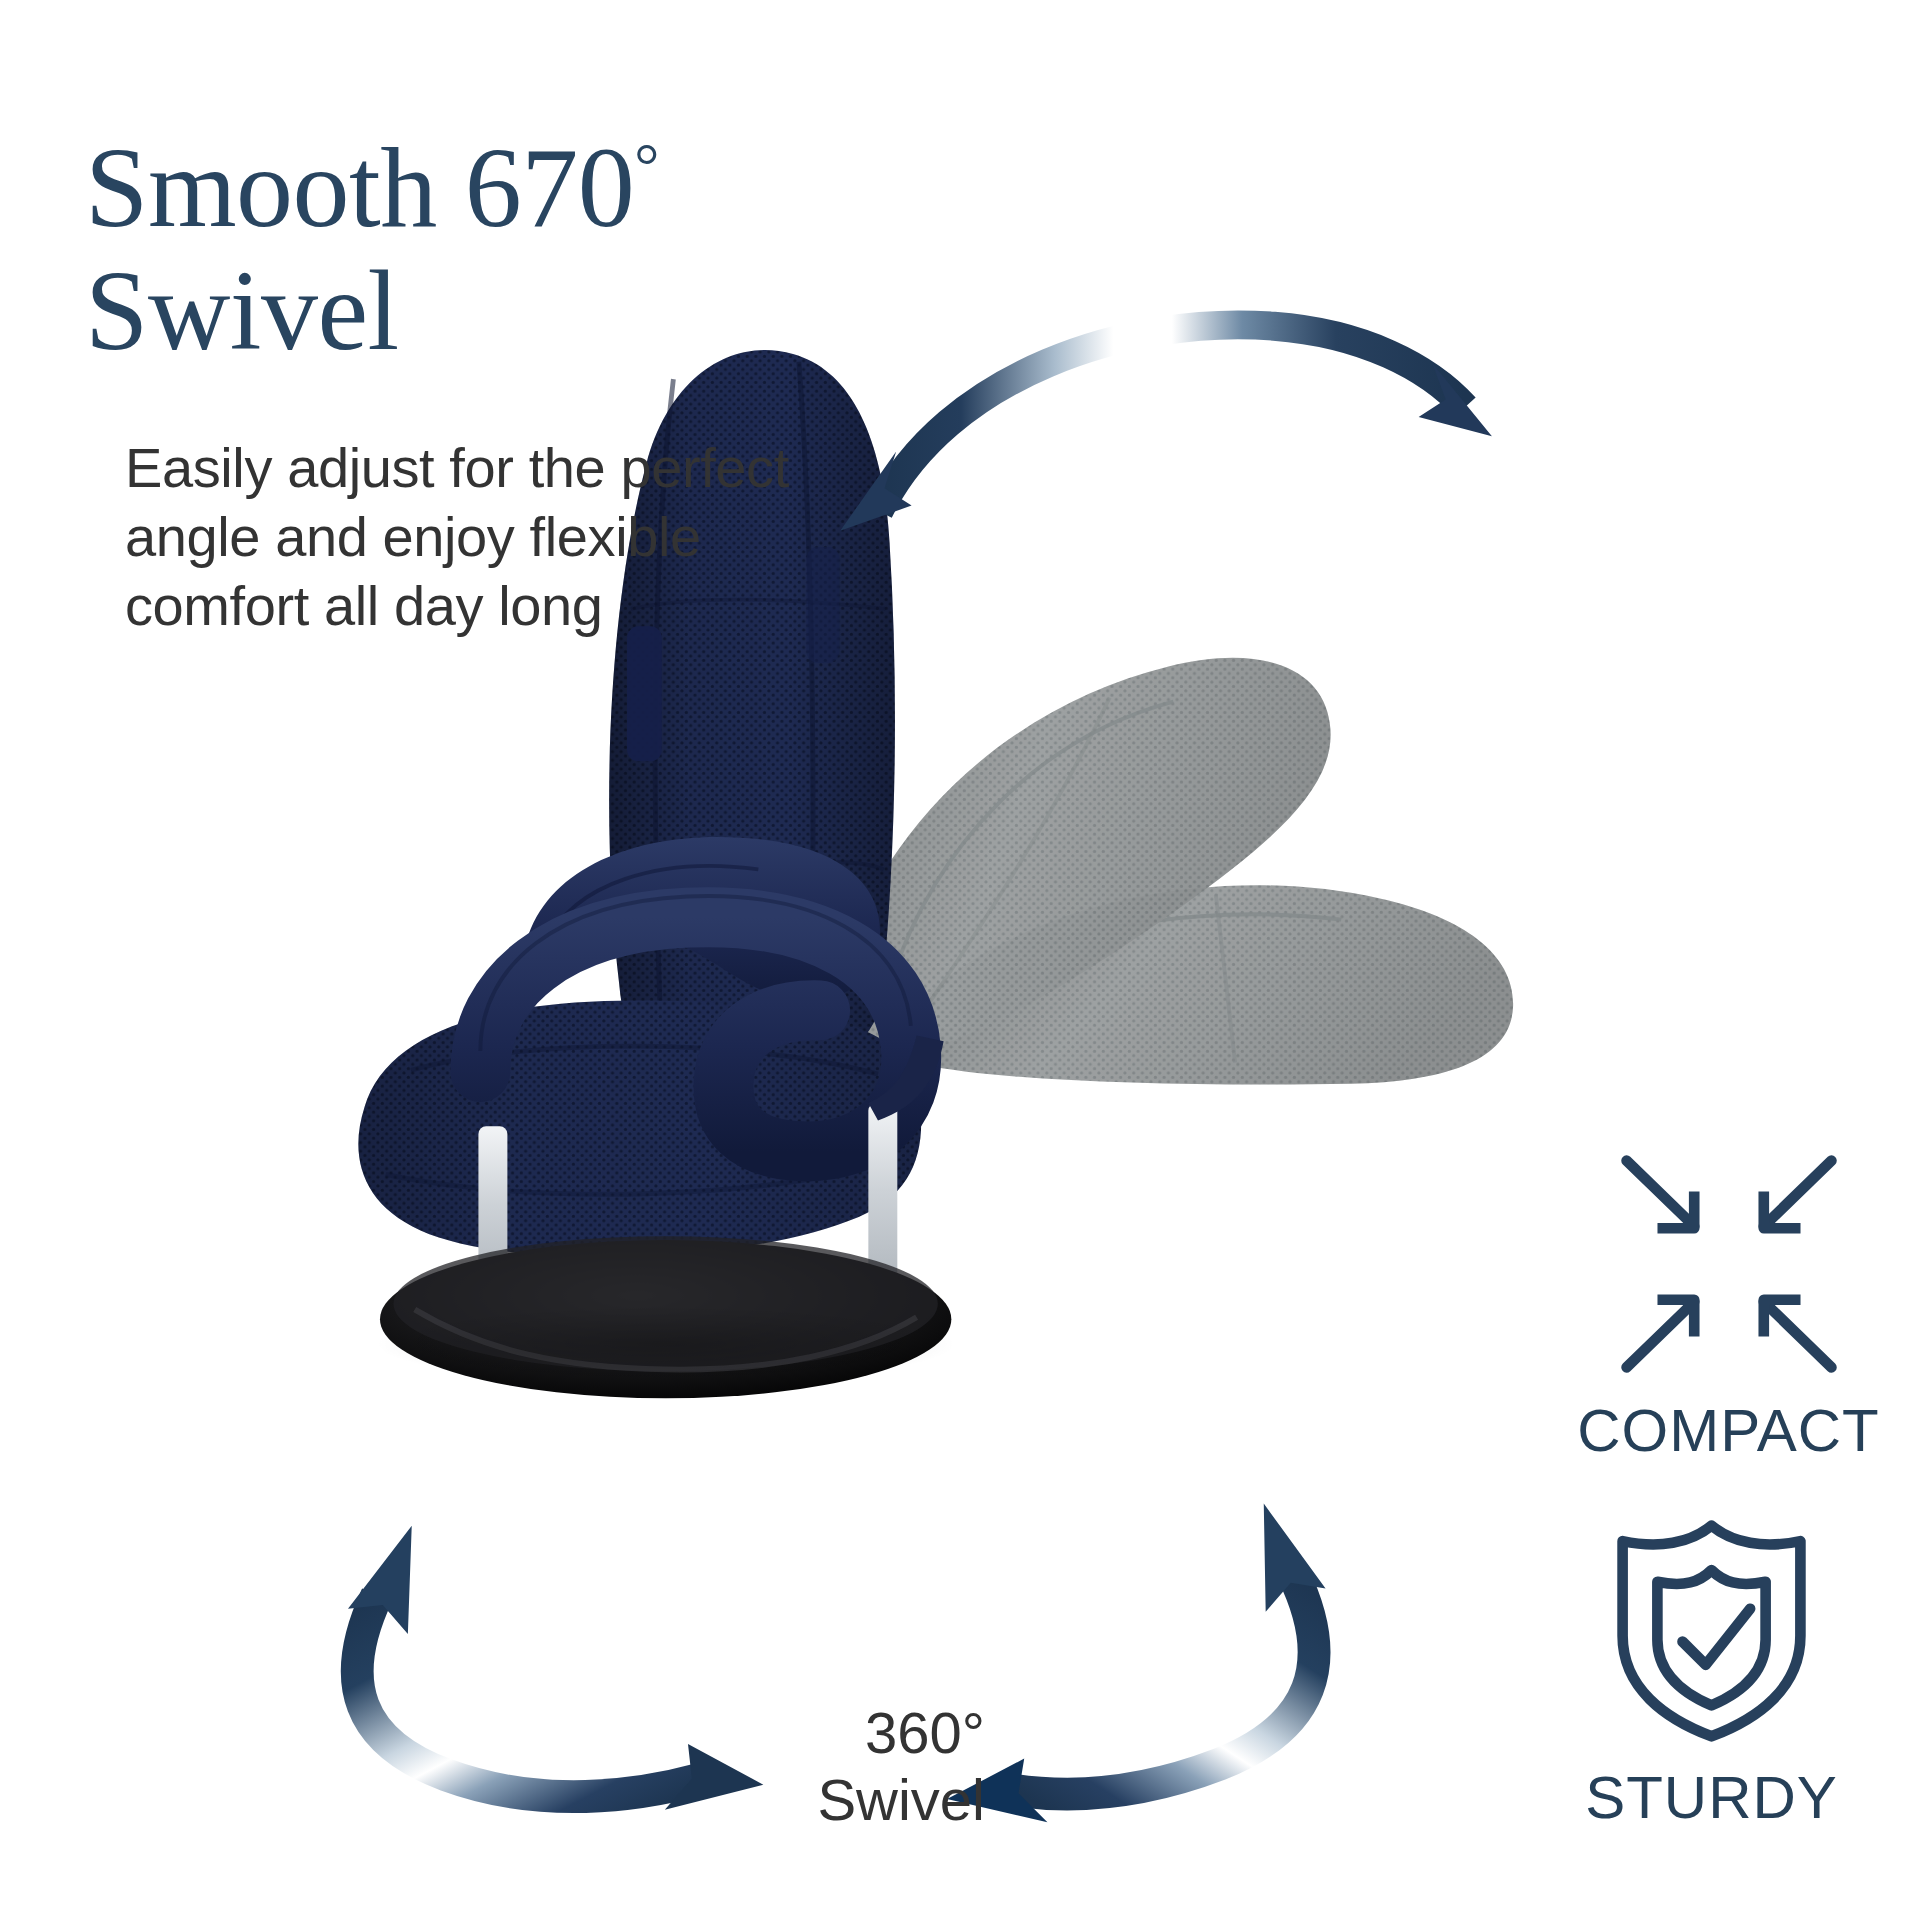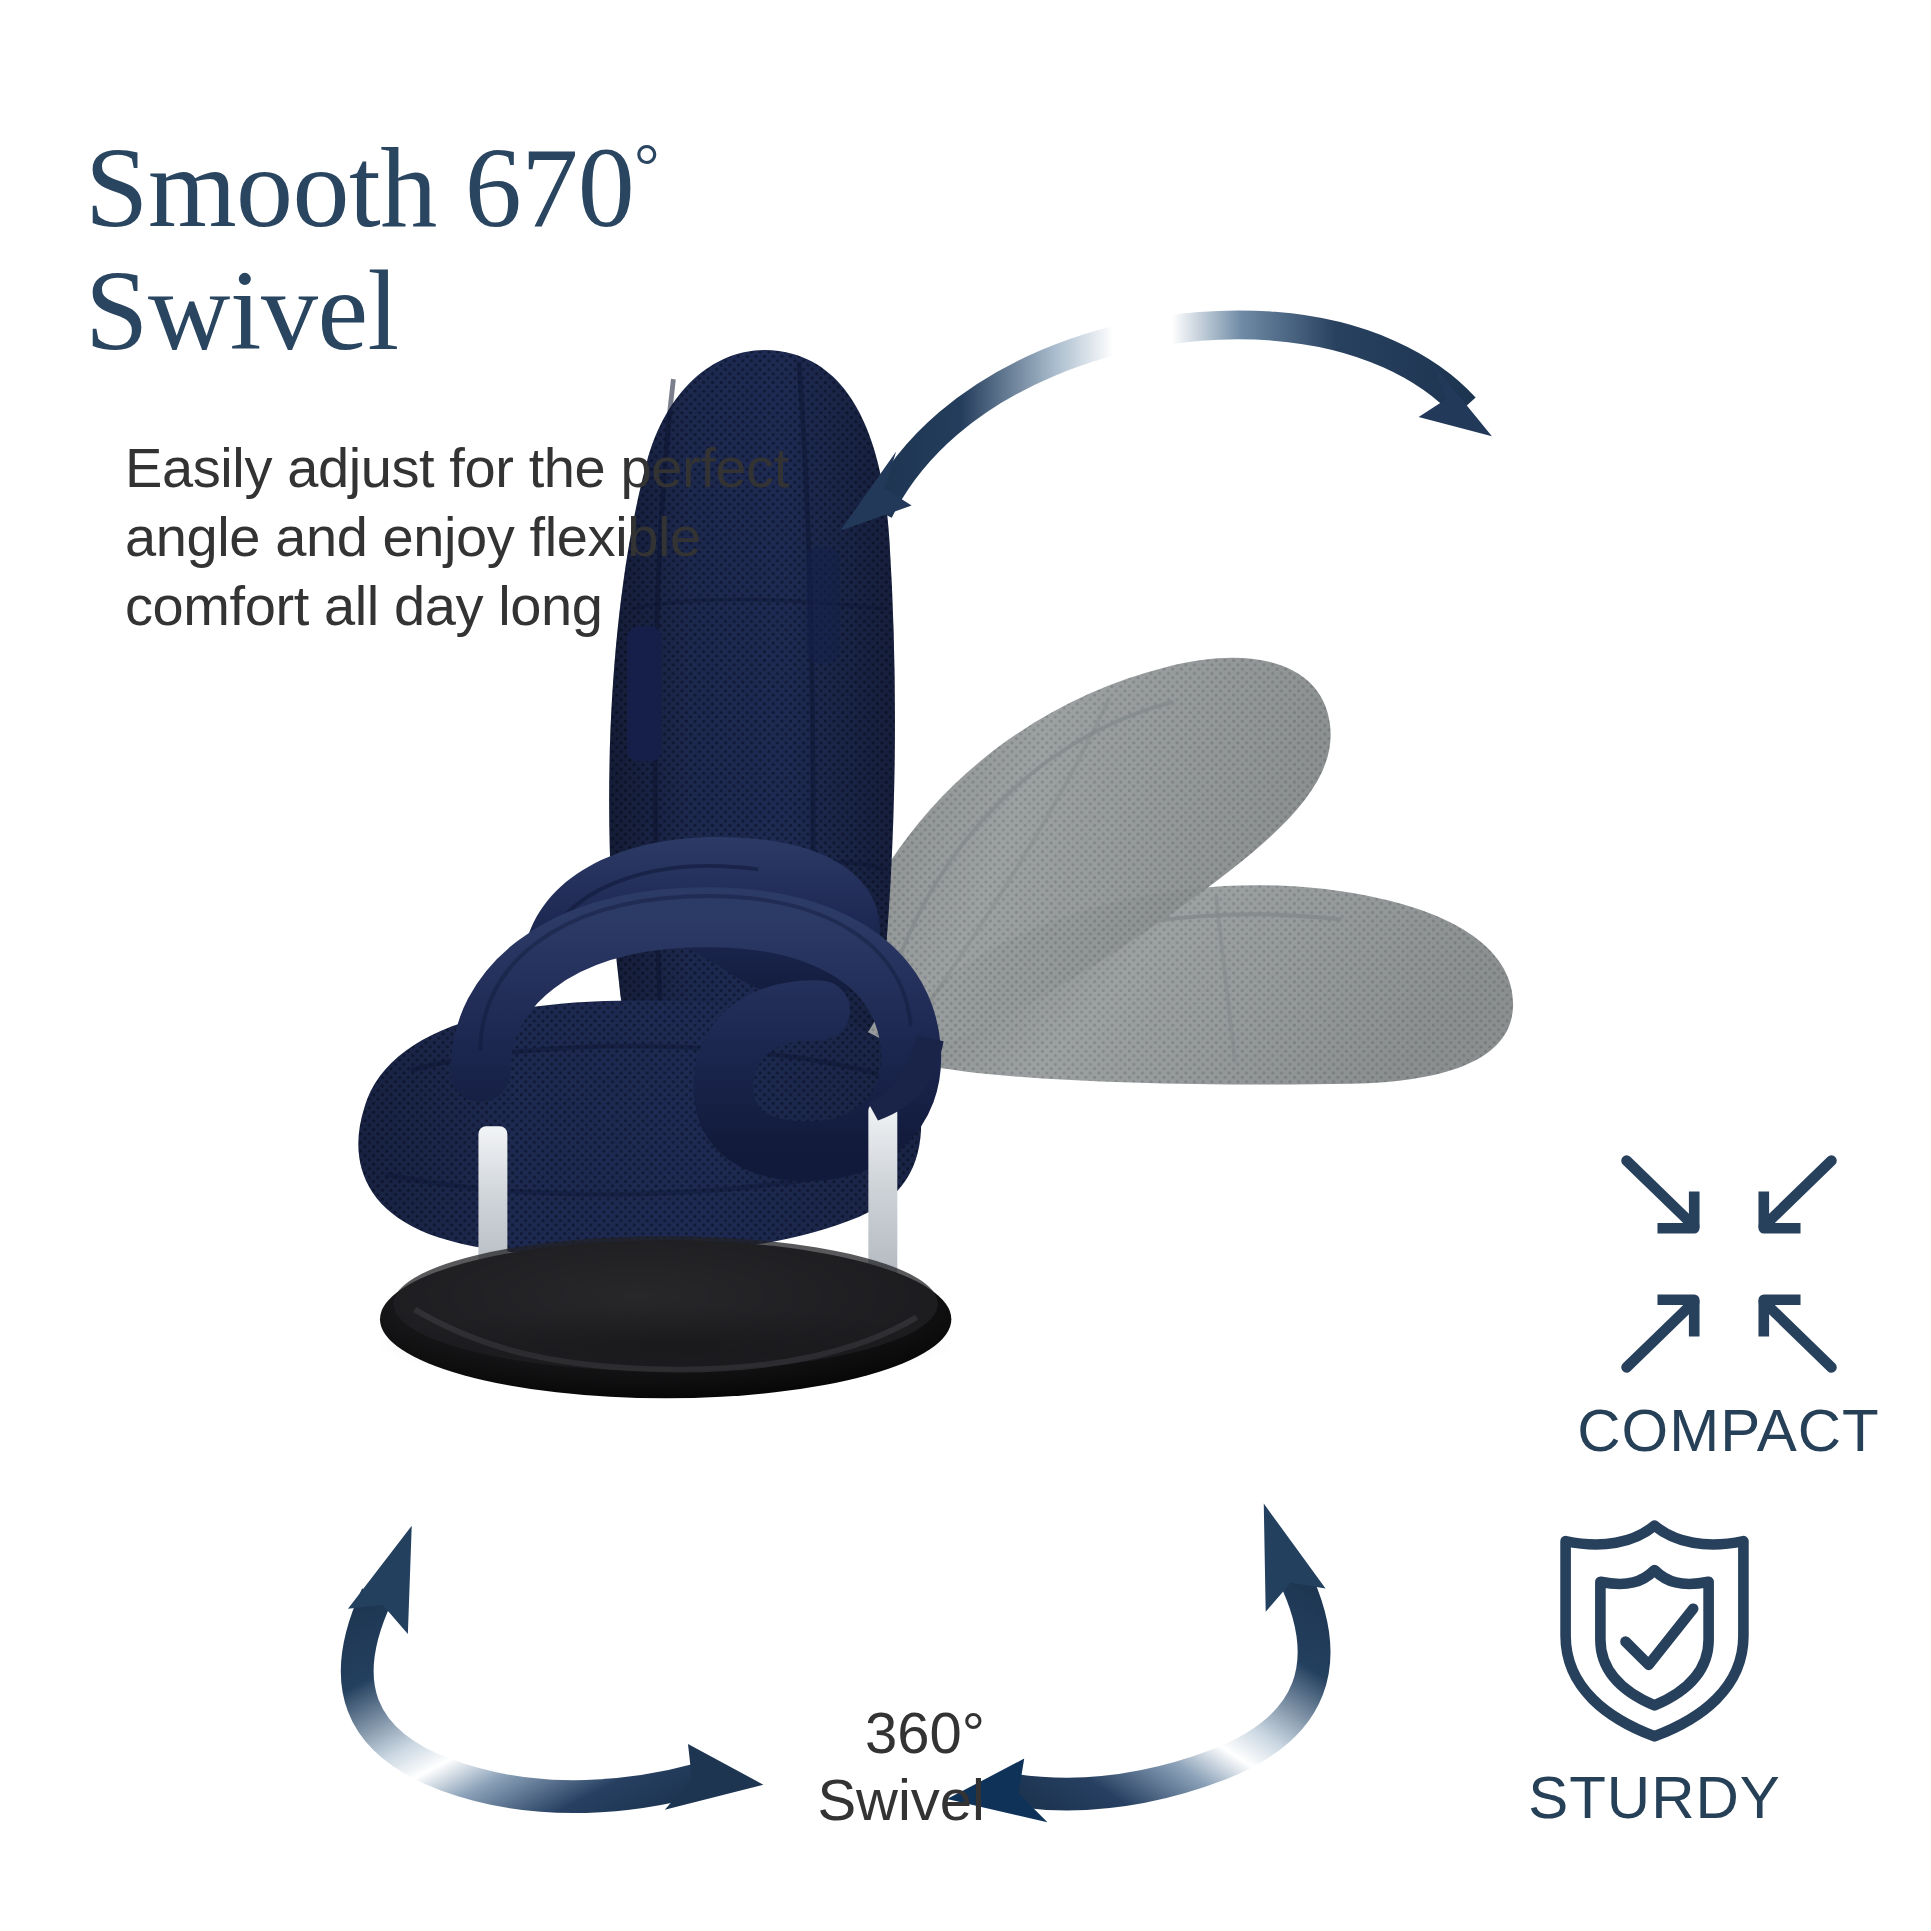--- a/index.html
+++ b/index.html
@@ -40,21 +40,21 @@
     color:#333333;
   }
 
   
   .feature{
     position:absolute;
     width:367px;
     text-align:center;
   }
   .feature-compact{left:1545px;top:1149px;}
-  .feature-sturdy{left:1471px;top:1516px;}
+  .feature-sturdy{left:1528px;top:1516px;}
   .feature .ico{display:block;margin:0 auto;}
   .feature .flabel{
     display:block;
     margin-top:17.4px;
     font-size:60px;
     letter-spacing:1px;
     color:#264058;
     font-weight:400;
   }
 

